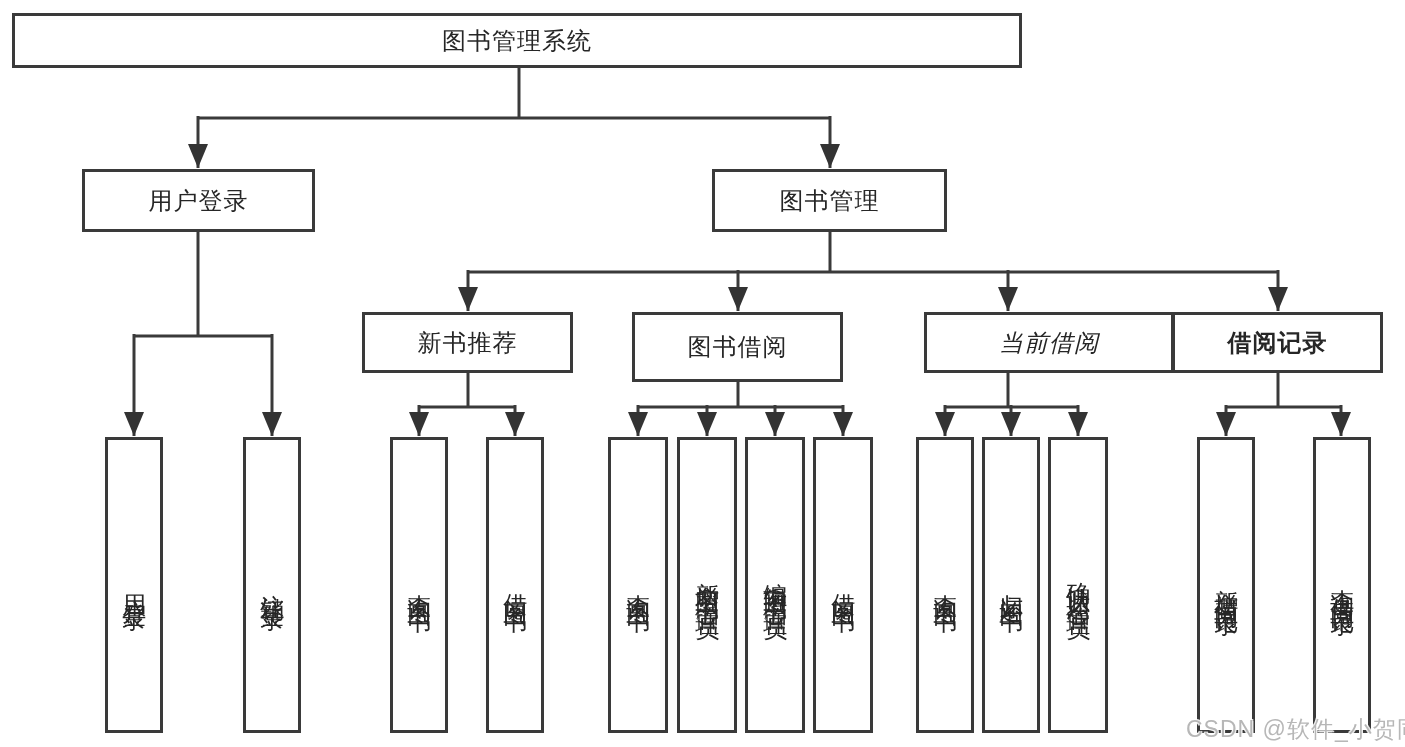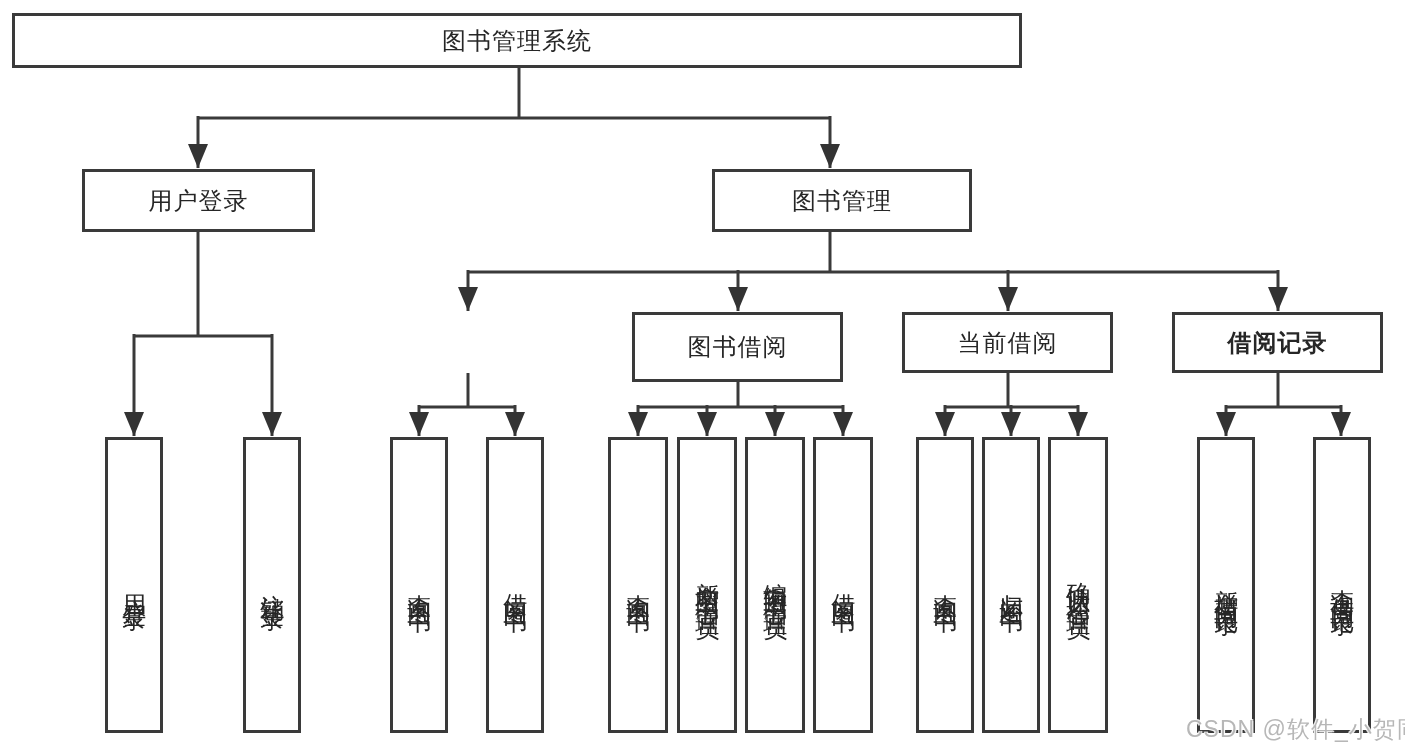--- a/index.html
+++ b/index.html
@@ -102,24 +102,25 @@
 
     <line x1="1278" y1="373" x2="1278" y2="407"></line>
     <line x1="1226" y1="407" x2="1341" y2="407"></line>
     <line x1="1226" y1="405" x2="1226" y2="436" marker-end="url(#arrow)"></line>
     <line x1="1341" y1="405" x2="1341" y2="436" marker-end="url(#arrow)"></line>
   </svg>
 
   <div class="node" style="left:12px; top:13px; width:1010px; height:55px;">图书管理系统</div>
 
   <div class="node" style="left:82px; top:169px; width:233px; height:63px;">用户登录</div>
-  <div class="node" style="left:712px; top:169px; width:260px; height:63px;">图书管理</div>
+  <div class="node" style="left:712px; top:169px; width:235px; height:63px;">图书管理</div>
 
+  <div class="node" style="left:362px; top:312px; width:211px; height:61px;">新书推荐</div>
   <div class="node" style="left:632px; top:312px; width:211px; height:70px;">图书借阅</div>
-  <div class="node" style="left:902px; top:312px; width:211px; height:61px;">当前借阅</div>
+  <div class="node" style="left:924px; top:312px; width:250px; height:61px;font-style:italic;">当前借阅</div>
   <div class="node" style="left:1172px; top:312px; width:211px; height:61px;font-weight:bold;">借阅记录</div>
 
   <div class="node vnode" style="left:105px; top:437px; width:58px; height:296px;">用户登录</div>
   <div class="node vnode" style="left:243px; top:437px; width:58px; height:296px;">注销登录</div>
 
   <div class="node vnode" style="left:390px; top:437px; width:58px; height:296px;">查询图书</div>
   <div class="node vnode" style="left:486px; top:437px; width:58px; height:296px;">借阅图书</div>
 
   <div class="node vnode" style="left:608px; top:437px; width:60px; height:296px;">查询图书</div>
   <div class="node vnode" style="left:677px; top:437px; width:60px; height:296px;">新增图书（管理员）</div>

